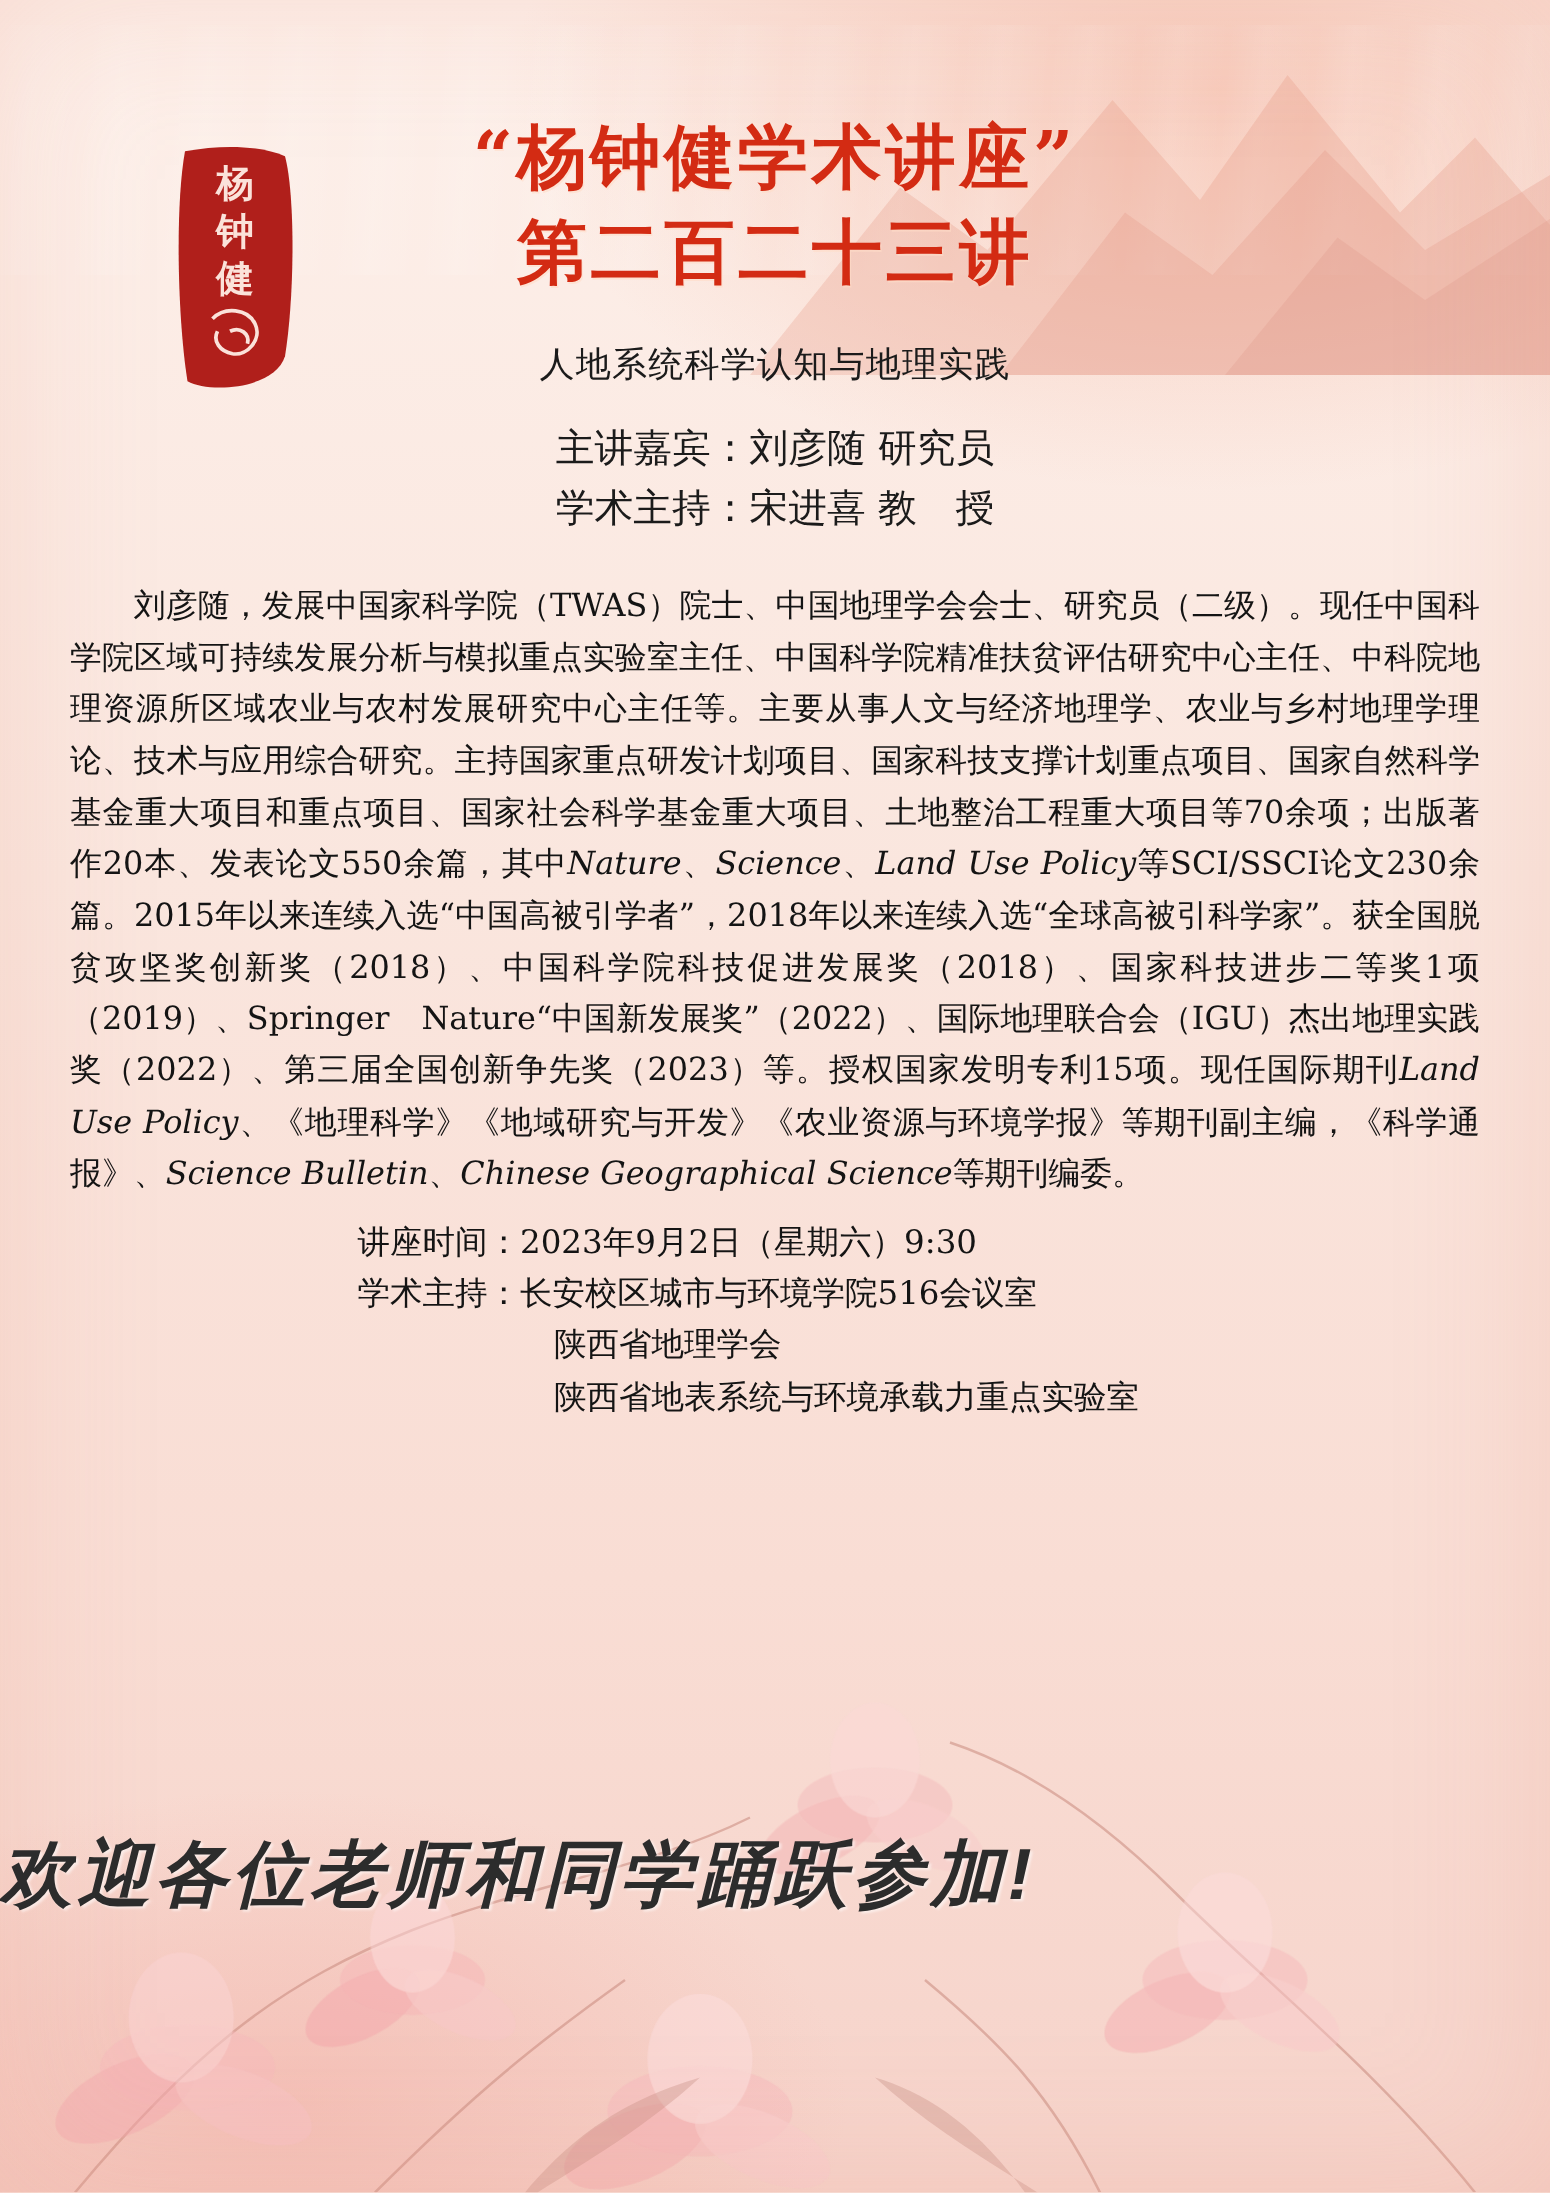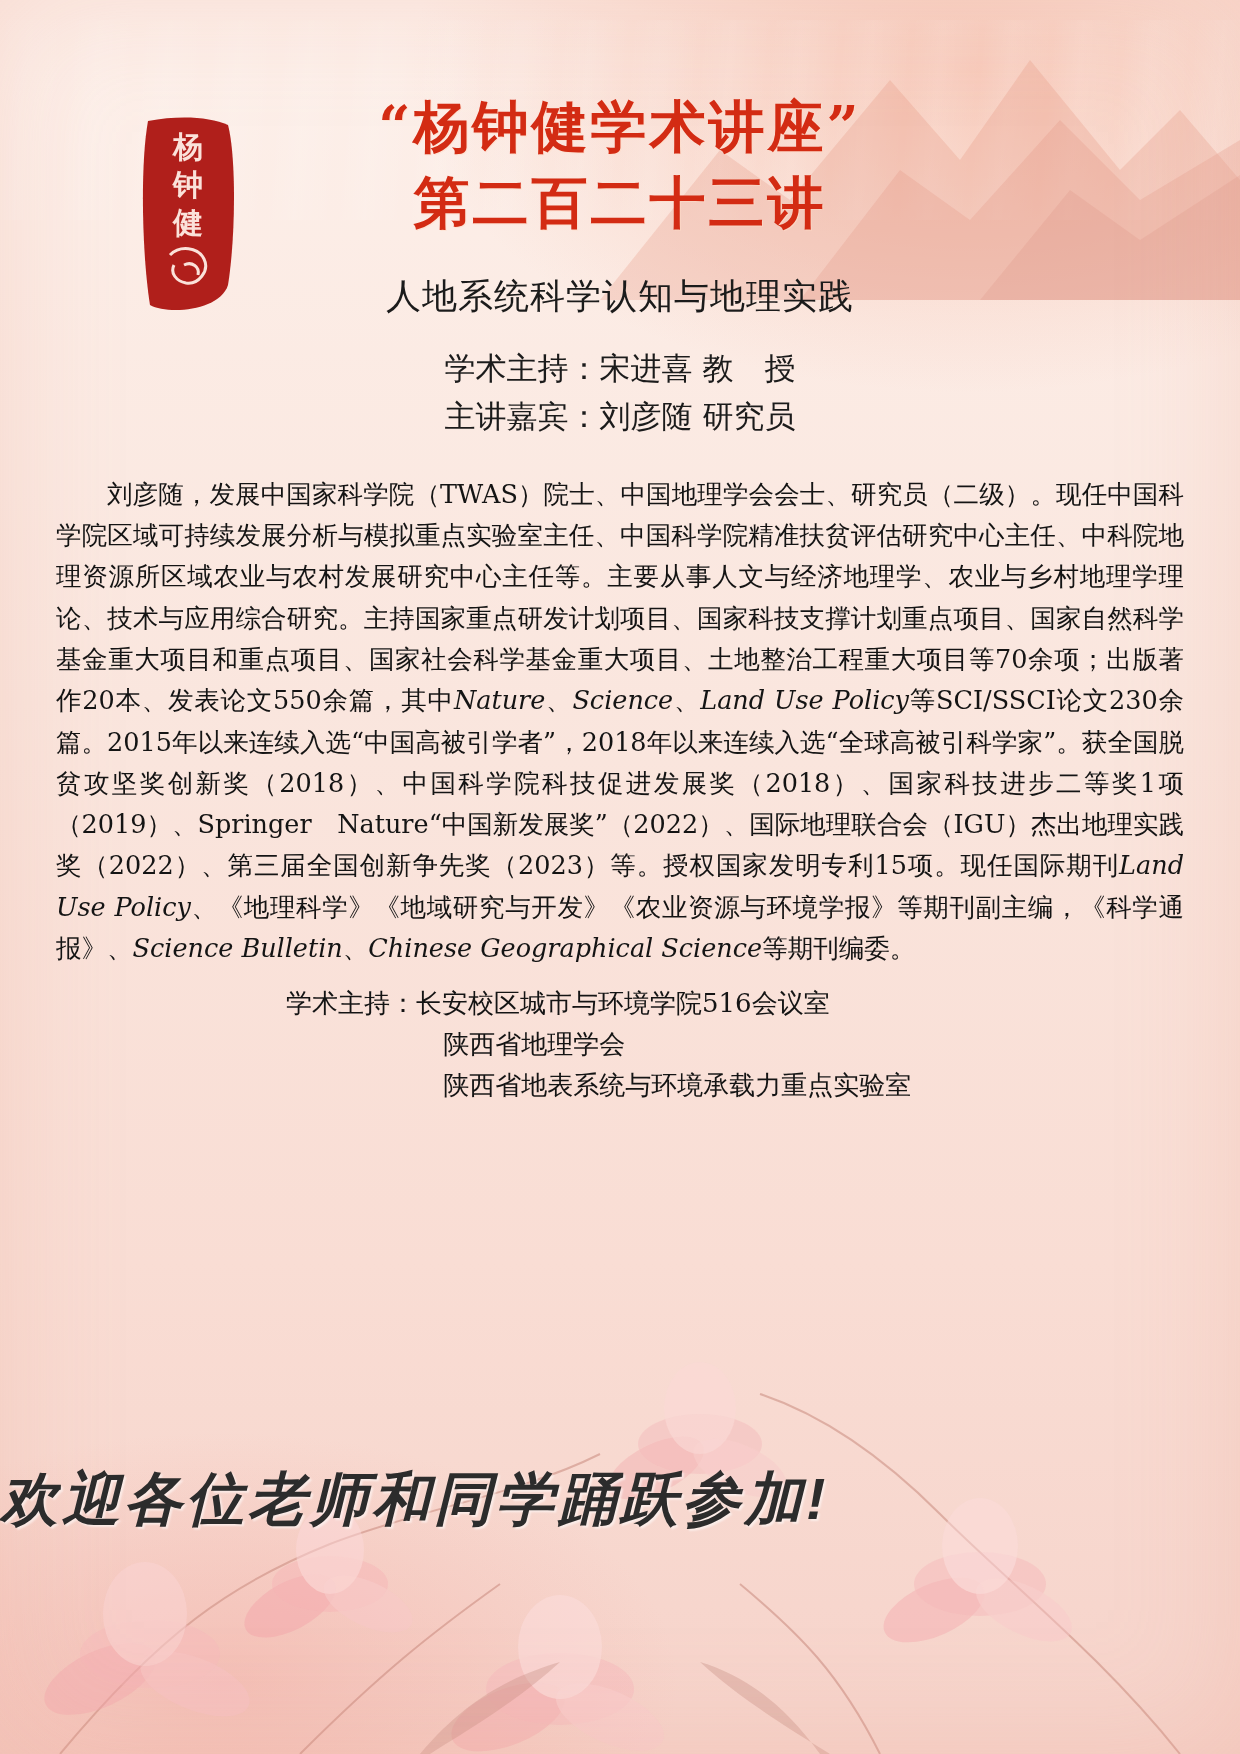--- a/index.html
+++ b/index.html
@@ -93,21 +93,21 @@
     font-weight: bold;
     color: #d32b13;
     letter-spacing: 3px;
     line-height: 1.22;
     margin-top: 8px;
     text-shadow: 1px 1px 0 rgba(255,220,200,.6);
   }
   .subject {
     margin-top: 36px;
     text-align: center;
-    font-size: 35px;
+    font-size: 28px;
     color: #1b1b1b;
     letter-spacing: 1px;
     font-family: "DejaVu Serif", "Liberation Serif", serif;
   }
   .people {
     margin-top: 24px;
     text-align: center;
     font-size: 31px;
     color: #1b1b1b;
     line-height: 1.55;
@@ -234,29 +234,32 @@
     </div>
 
     <div class="title-block">
       <div class="main-title">“杨钟健学术讲座”</div>
       <div class="main-title2">第二百二十三讲</div>
     </div>
 
     <div class="subject">人地系统科学认知与地理实践</div>
 
     <div class="people">
+      <div>主讲嘉宾：刘彦随 研究员</div>
       <div>学术主持：宋进喜 教　授</div>
-      <div>主讲嘉宾：刘彦随 研究员</div>
     </div>
 
     <div class="bio">
       <span>刘彦随，发展中国家科学院（TWAS）院士、中国地理学会会士、研究员（二级）。现任中国科学院区域可持续发展分析与模拟重点实验室主任、中国科学院精准扶贫评估研究中心主任、中科院地理资源所区域农业与农村发展研究中心主任等。主要从事人文与经济地理学、农业与乡村地理学理论、技术与应用综合研究。主持国家重点研发计划项目、国家科技支撑计划重点项目、国家自然科学基金重大项目和重点项目、国家社会科学基金重大项目、土地整治工程重大项目等70余项；出版著作20本、发表论文550余篇，其中</span><i>Nature</i><span>、</span><i>Science</i><span>、</span><i>Land Use Policy</i><span>等SCI/SSCI论文230余篇。2015年以来连续入选“中国高被引学者”，2018年以来连续入选“全球高被引科学家”。获全国脱贫攻坚奖创新奖（2018）、中国科学院科技促进发展奖（2018）、国家科技进步二等奖1项（2019）、Springer　Nature“中国新发展奖”（2022）、国际地理联合会（IGU）杰出地理实践奖（2022）、第三届全国创新争先奖（2023）等。授权国家发明专利15项。现任国际期刊</span><i>Land Use Policy</i><span>、《地理科学》《地域研究与开发》《农业资源与环境学报》等期刊副主编，《科学通报》、</span><i>Science Bulletin</i><span>、</span><i>Chinese Geographical Science</i><span>等期刊编委。</span>
     </div>
 
     <div class="info">
+      <div class="row">
+        <span>讲座时间：</span><span>2023年9月2日（星期六）9:30</span>
+      </div>
       <div class="row">
         <span>学术主持：</span><span>长安校区城市与环境学院516会议室</span>
       </div>
       <div class="row sub">陕西省地理学会</div>
       <div class="row sub">陕西省地表系统与环境承载力重点实验室</div>
     </div>
 
   </div>
 
   <div class="welcome">欢迎各位老师和同学踊跃参加!</div>

